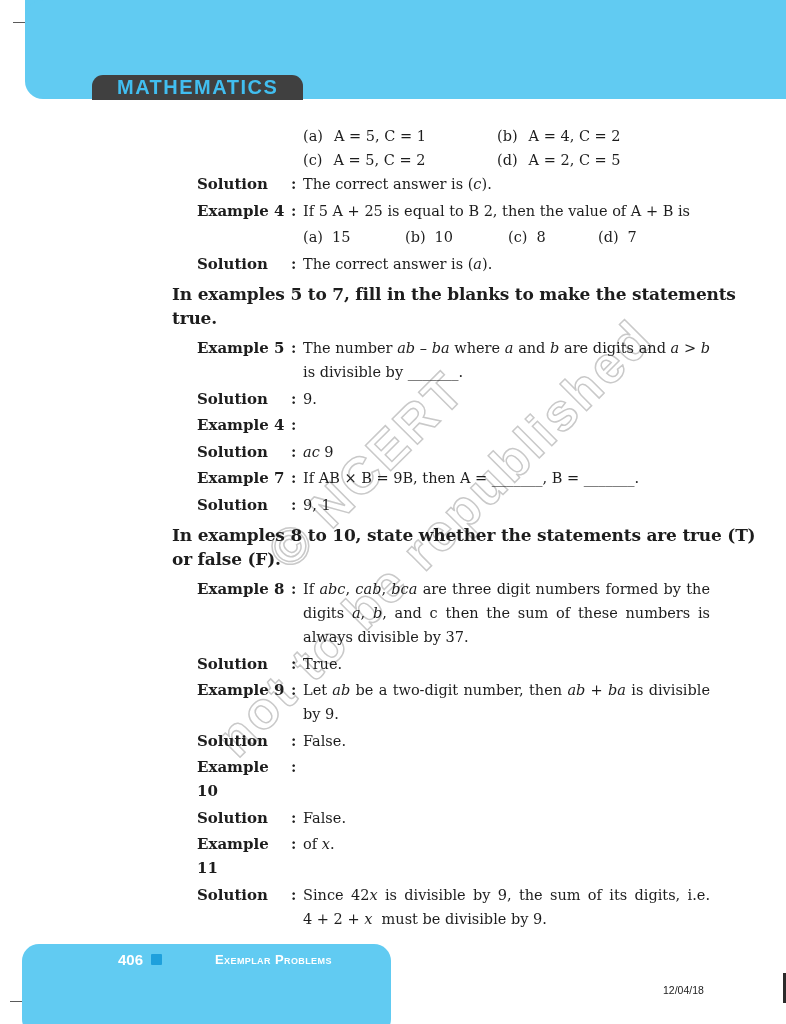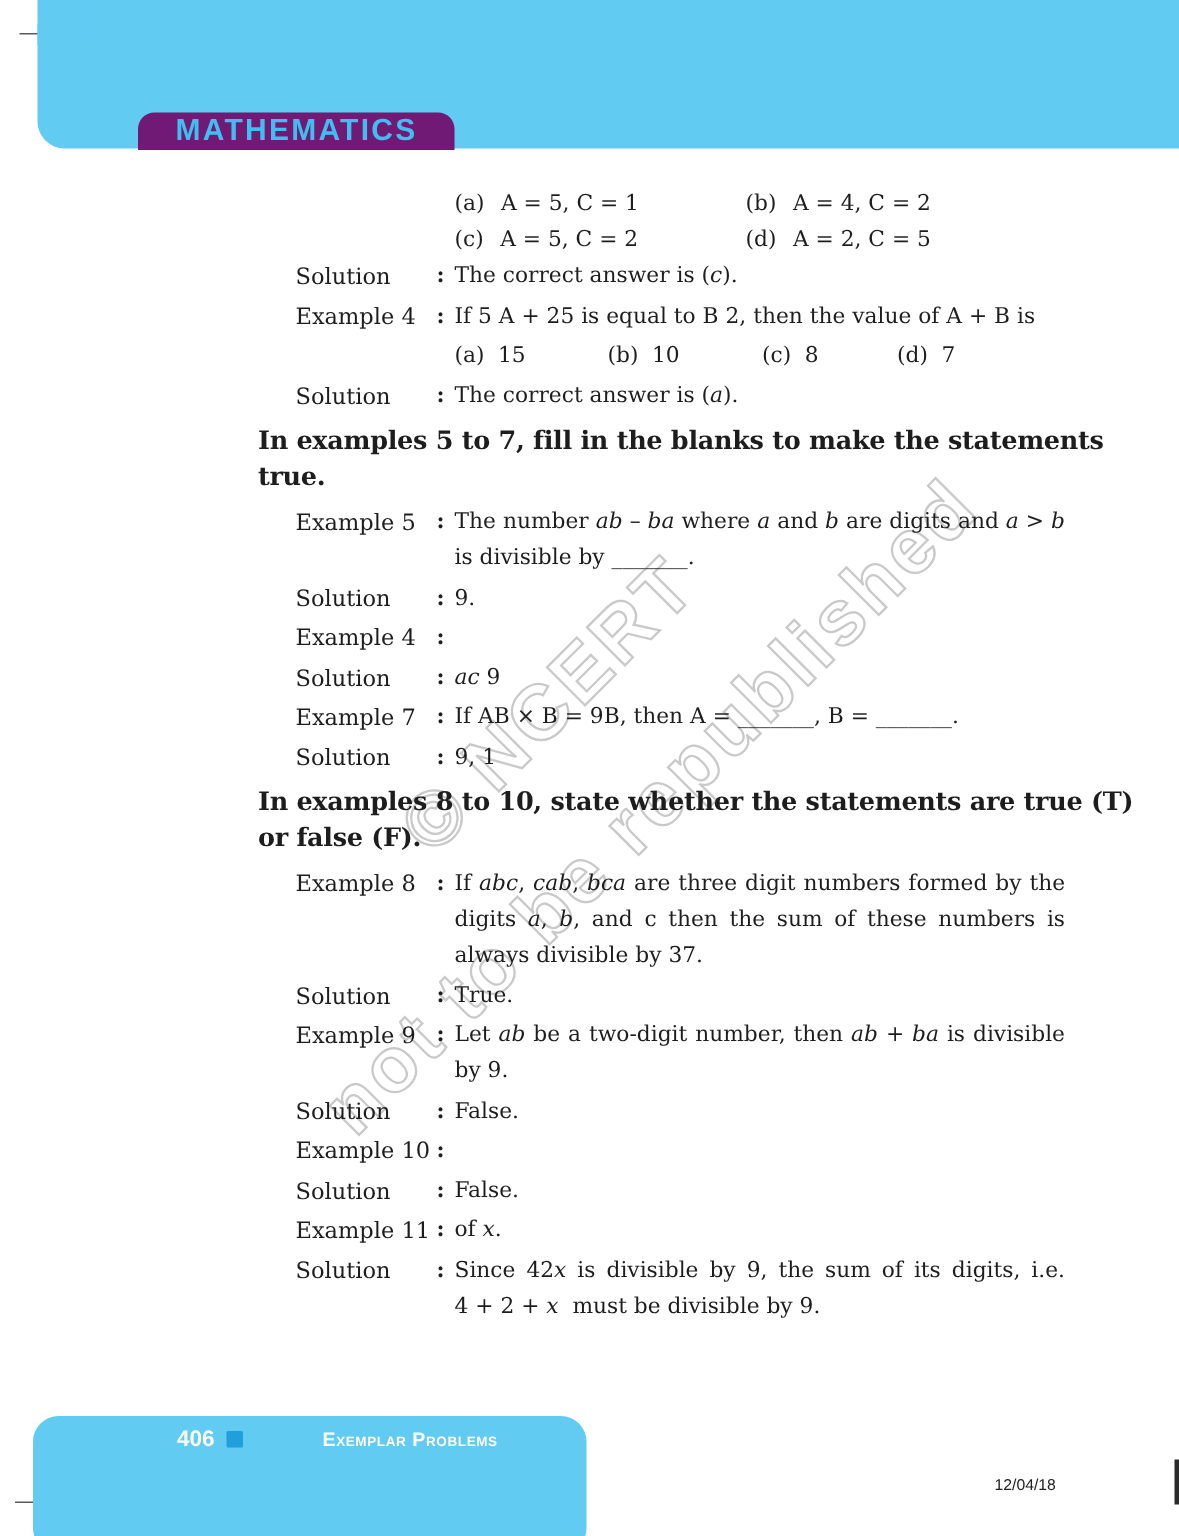--- a/index.html
+++ b/index.html
@@ -10,34 +10,34 @@
   .mark-tl-v{left:43px;top:0;width:1px;height:15px;}
   .mark-tl-h{left:13px;top:22px;width:23px;height:1px;}
   .mark-bl-h{left:10px;top:1001px;width:27px;height:1px;}
   .mark-bl-v{left:44px;top:1008px;width:1px;height:16px;}
   .mark-br-v{left:783px;top:973px;width:3px;height:30px;background:#2b2b2b;}
   
   .band{position:absolute;left:25px;top:0;right:0;height:99px;background:#61CBF2;
         border-radius:0 0 0 18px;}
   .band:before{content:"";position:absolute;left:0;top:0;width:30px;height:30px;
         background:inherit;border-radius:18px 0 0 0;}
-  .header-tab{position:absolute;left:92px;top:75px;width:211px;height:25px;background:#701a75;
+  .header-tab{position:absolute;left:92px;top:75px;width:211px;height:25px;background:#404040;
         border-radius:11px 11px 0 0;display:flex;align-items:center;}
   .header-title{font-family:"Liberation Sans",sans-serif;font-weight:800;font-size:20px;
         letter-spacing:1.5px;color:#41BEF0;padding-left:25px;transform:scaleY(1.02);}
   
   .watermark{position:absolute;left:-20px;top:408px;width:840px;text-align:center;
         transform:rotate(-45deg);font-family:"Liberation Sans",sans-serif;font-weight:600;
         font-size:52px;letter-spacing:3px;line-height:96px;color:transparent;
         -webkit-text-stroke:1.5px #c9c9c9;pointer-events:none;}
   
   #content{position:absolute;left:0;top:124px;width:786px;box-sizing:border-box;
         padding-left:197px;padding-right:26px;font-size:14.5px;line-height:24px;}
   .entry{display:grid;grid-template-columns:94px 12px 407px;margin-bottom:2.5px;}
-  .lbl{font-weight:normal;font-size:15px;}
+  .lbl{font-weight:bold;font-size:15px;}
   .colon{font-weight:bold;text-align:left;}
   .txt{width:407px;}
   .line{white-space:pre-wrap;}
   .just{text-align:justify;text-align-last:justify;}
   .it{font-style:italic;}
   .heading{font-weight:bold;font-size:17px;letter-spacing:-0.2px;
         margin:6.5px 0 6px -25px;line-height:24px;}
   .opts2{margin-left:106px;display:grid;grid-template-columns:194px auto;margin-bottom:0;}
   .opts4{margin-left:106px;display:grid;grid-template-columns:102px 103px 90px auto;margin-bottom:2.5px;}
   .opt{display:inline-flex;gap:11px;}

